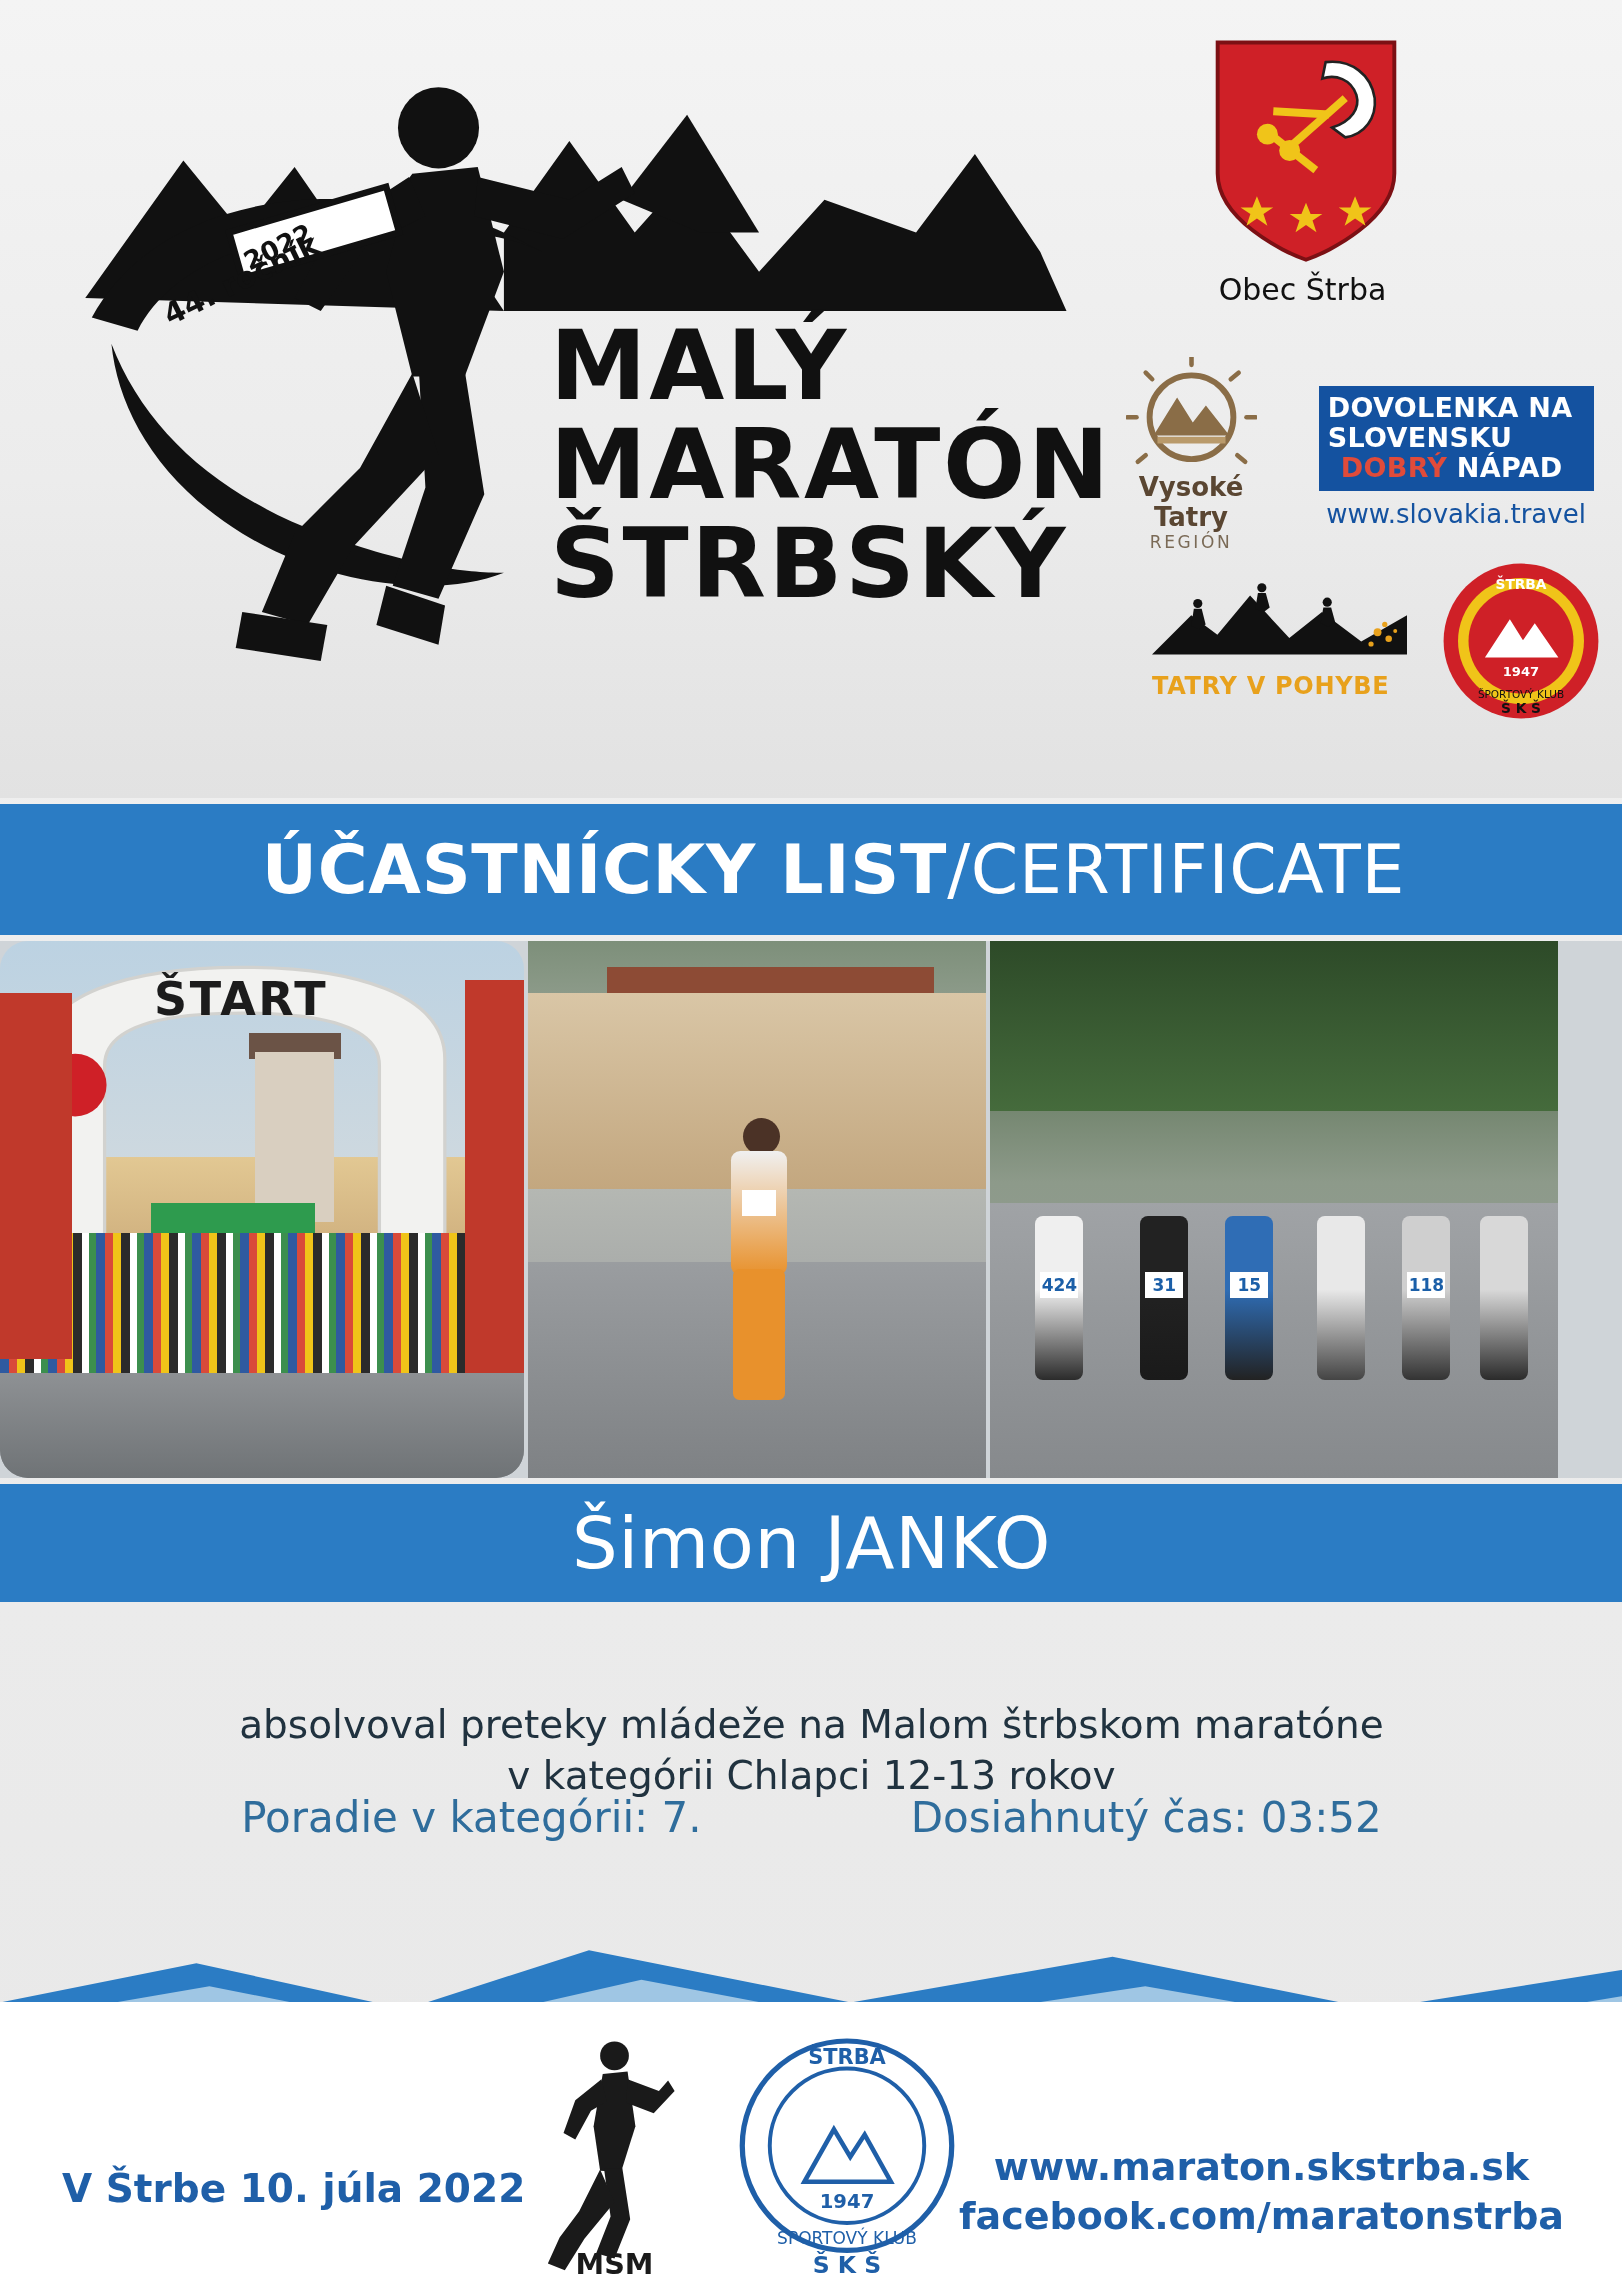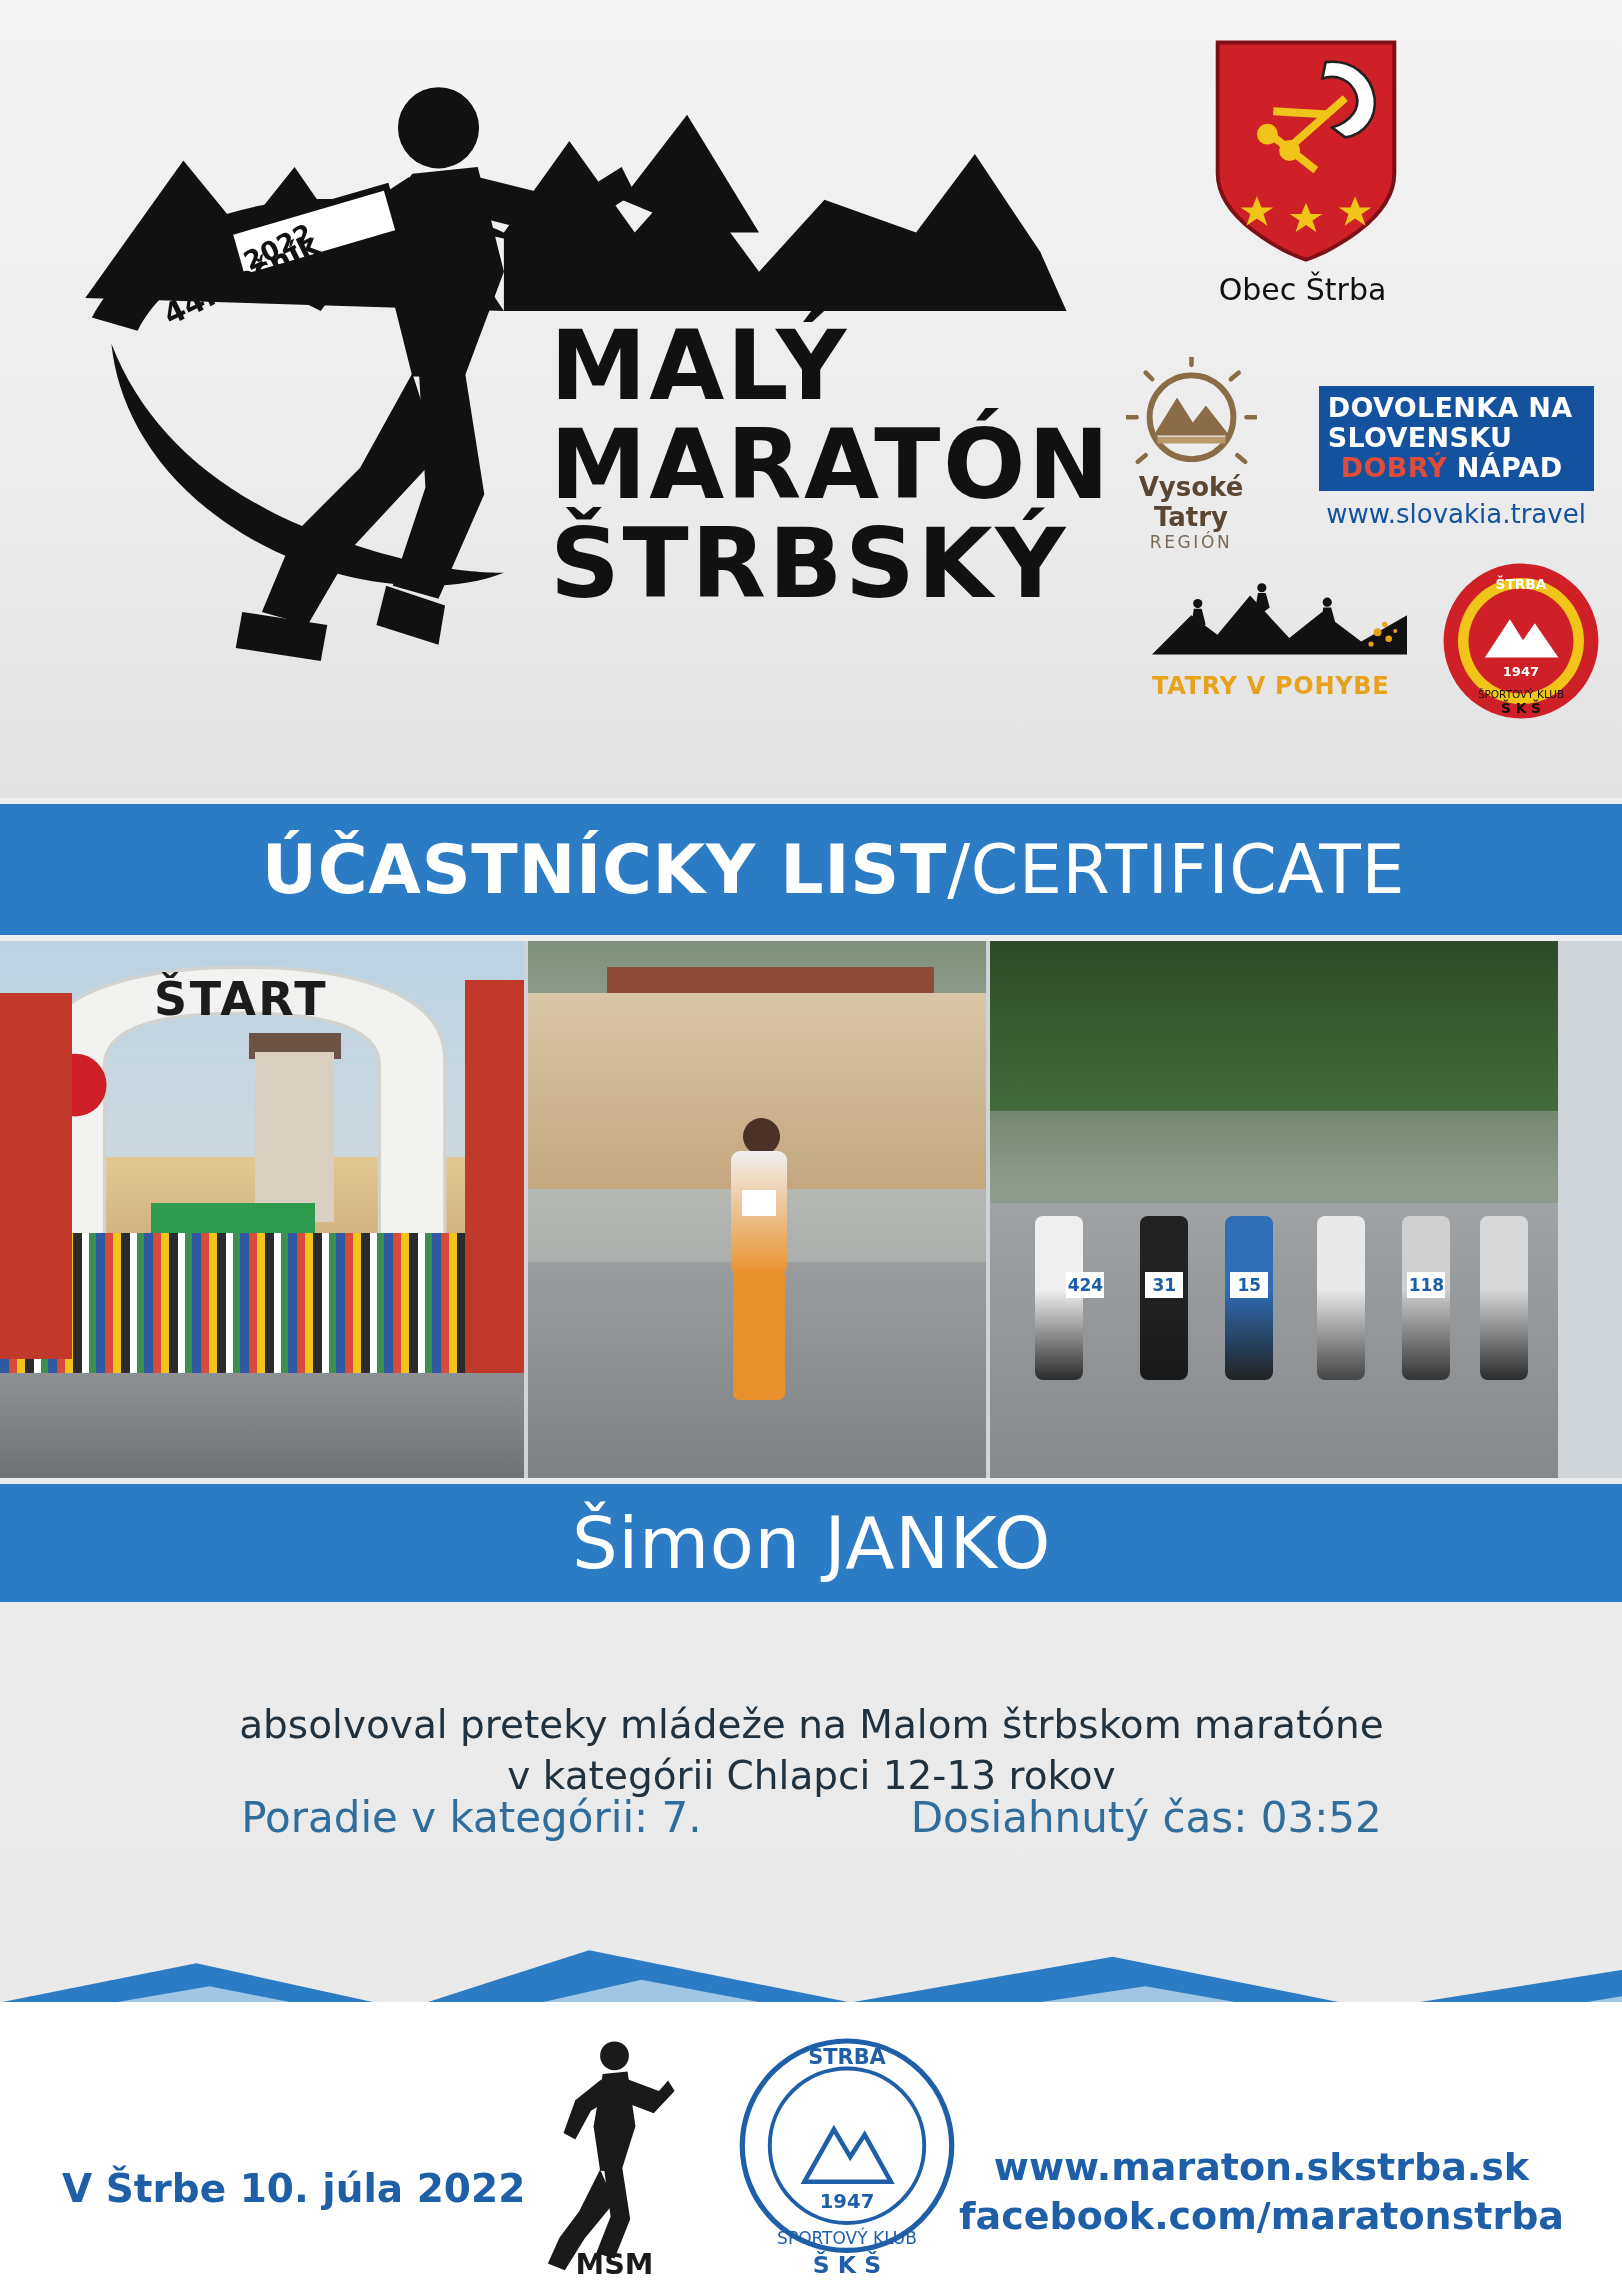--- a/index.html
+++ b/index.html
@@ -130,21 +130,21 @@
   .band-cert .t2 { font-size: 68px; font-weight: normal; color: #fff; letter-spacing: 0.7px; }
 
   
   .photos {
     position: absolute; left: 0; top: 941px;
     width: 1623px; height: 537px;
     display: flex; gap: 3.9px; overflow: hidden;
     background: #cfd4d8;
   }
   .photo { position: relative; height: 537px; overflow: hidden; }
-  .p1 { width: 524px; background: linear-gradient(180deg,#bcd2e2 0%, #cfd9df 45%, #8c8f92 100%); }
+  .p1 { width: 524px; background: linear-gradient(180deg,#bcd2e2 0%, #cfd9df 45%, #8c8f92 100%); border-radius: 28px; }
   .p2 { width: 458px; background: linear-gradient(180deg,#7d8f7a 0%, #b9bcb6 40%, #8e9195 100%); }
   .p3 { width: 568px; background: linear-gradient(180deg,#3e5b36 0%, #8d9a8a 45%, #9a9da0 100%); }
 
   
   .arch {
     position: absolute; left: 13px; top: 13px; width: 458px; height: 308px;
   }
   .arch-text {
     position: absolute; left: 154px; top: 31px;
     font-size: 46px; font-weight: bold; color: #1c1c1c;
@@ -399,21 +399,21 @@
         <div class="r2-bib"></div>
         <div class="r2-legs"></div>
       </div>
     </div>
 
     <div class="photo p3">
       <div class="trees3"></div>
       <div class="road3"></div>
       <div class="pack">
         <div class="pr" style="left:26px; background:linear-gradient(180deg,#efefef 0%,#efefef 45%,#2b2b2b 100%);"></div>
-        <div class="bib" style="left:31px; bottom:134px;margin-left:26px;">424</div>
+        <div class="bib" style="left:31px; bottom:134px;">424</div>
         <div class="pr" style="left:131px; background:linear-gradient(180deg,#222 0%,#222 45%,#1a1a1a 100%);"></div>
         <div class="bib" style="left:136px; bottom:134px;">31</div>
         <div class="pr" style="left:216px; background:linear-gradient(180deg,#2f6db5 0%,#2f6db5 45%,#222 100%);"></div>
         <div class="bib" style="left:221px; bottom:134px;">15</div>
         <div class="pr" style="left:308px; background:linear-gradient(180deg,#e8e8e8 0%,#e8e8e8 45%,#444 100%);"></div>
         <div class="pr" style="left:393px; background:linear-gradient(180deg,#cfcfcf 0%,#cfcfcf 45%,#333 100%);"></div>
         <div class="bib" style="left:398px; bottom:134px;">118</div>
         <div class="pr" style="left:471px; background:linear-gradient(180deg,#d8d8d8 0%,#d8d8d8 45%,#2b2b2b 100%);"></div>
       </div>
     </div>

